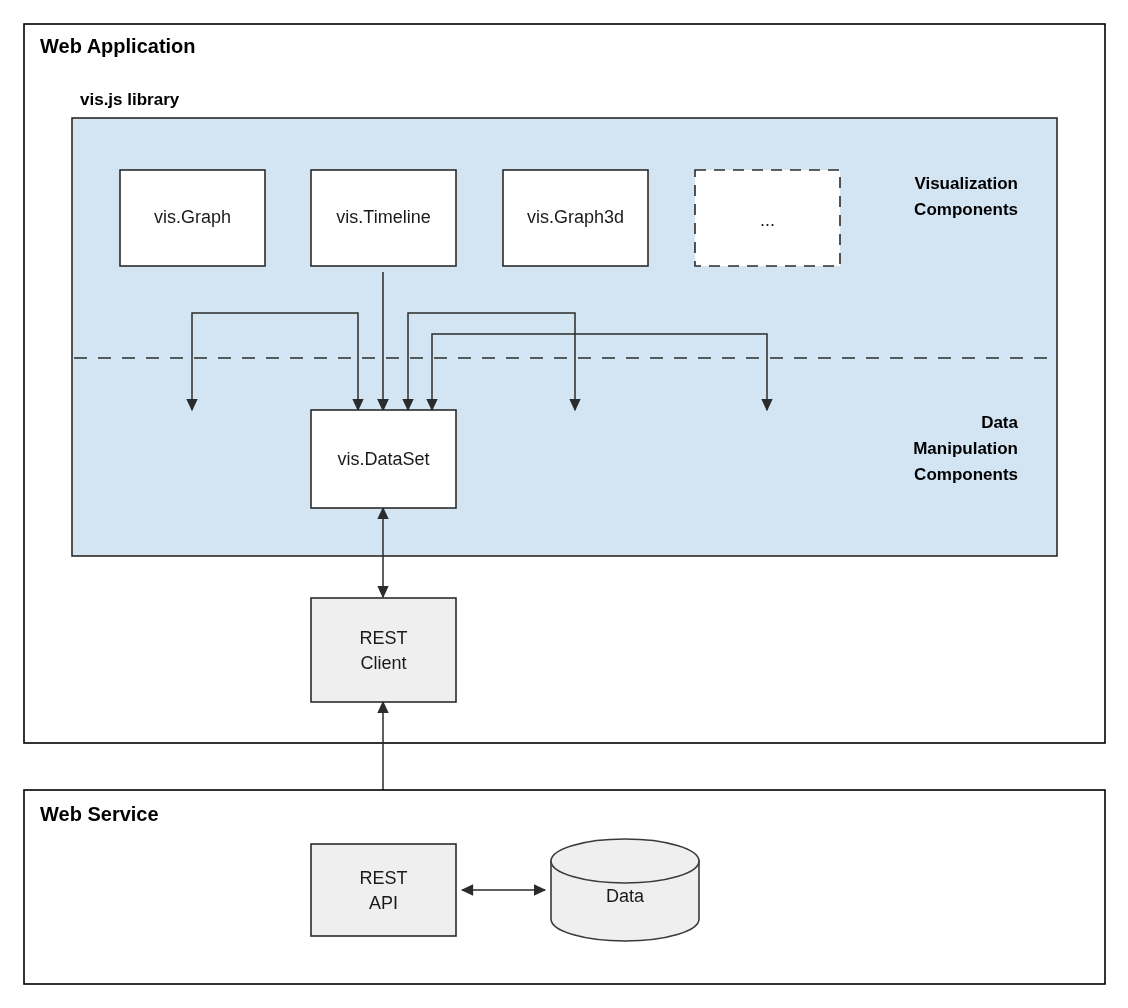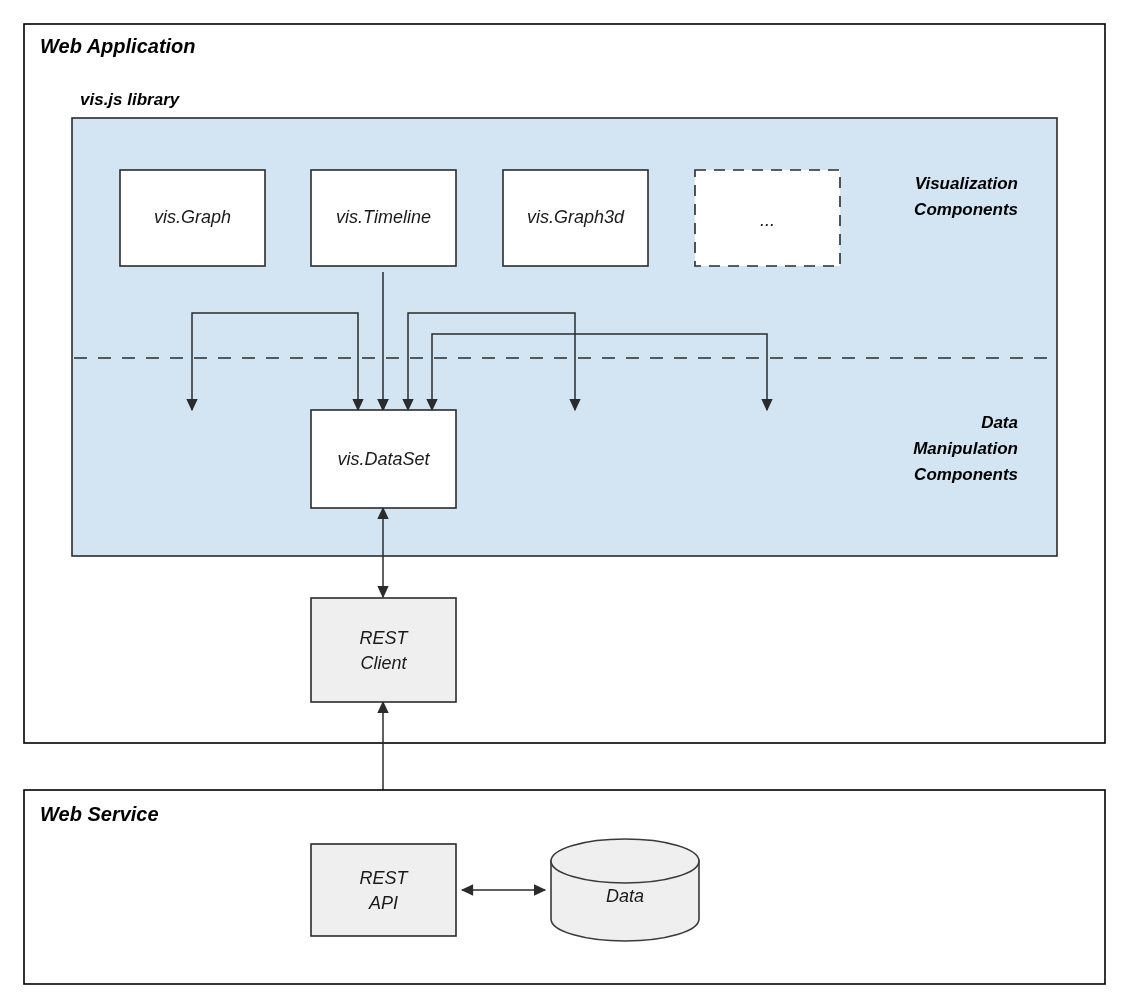--- a/index.html
+++ b/index.html
@@ -10,21 +10,20 @@
   body {
     width: 1128px;
     height: 1008px;
     font-family: "Liberation Sans", sans-serif;
     overflow: hidden;
   }
   #diagram-root {
     position: relative;
     width: 1128px;
     height: 1008px;
-    font-style: italic;
   }
   svg#architecture-diagram {
     display: block;
     width: 1128px;
     height: 1008px;
   }
   .frame-rect {
     fill: #ffffff;
     stroke: #000000;
     stroke-width: 1.6;

